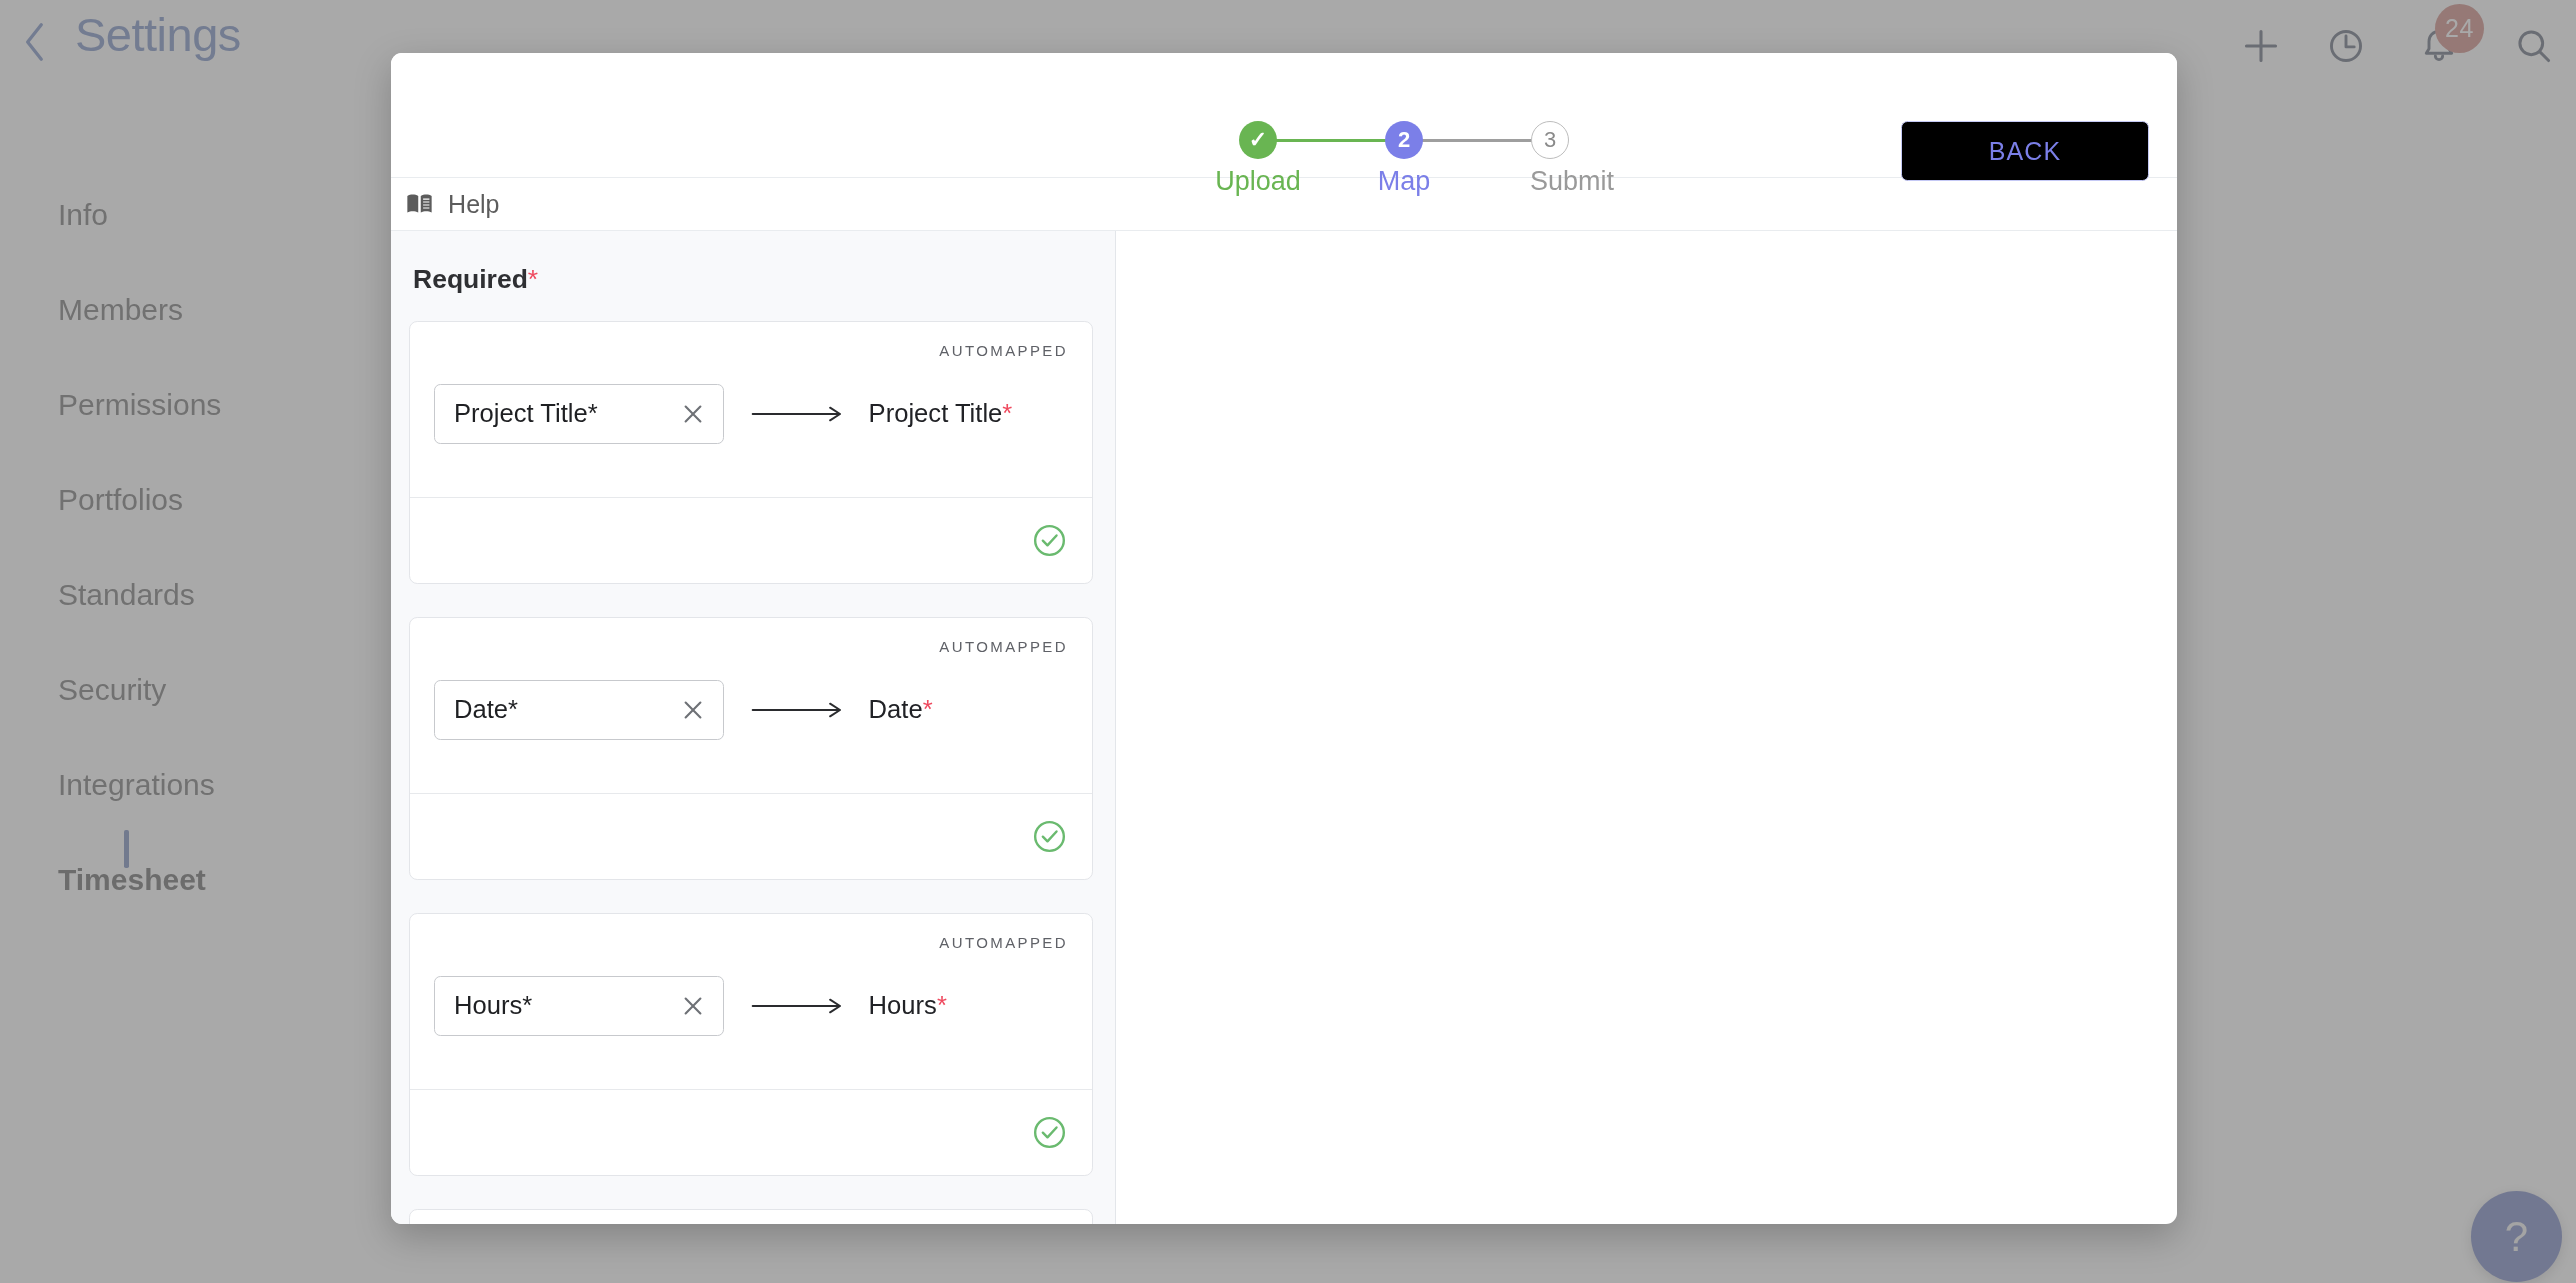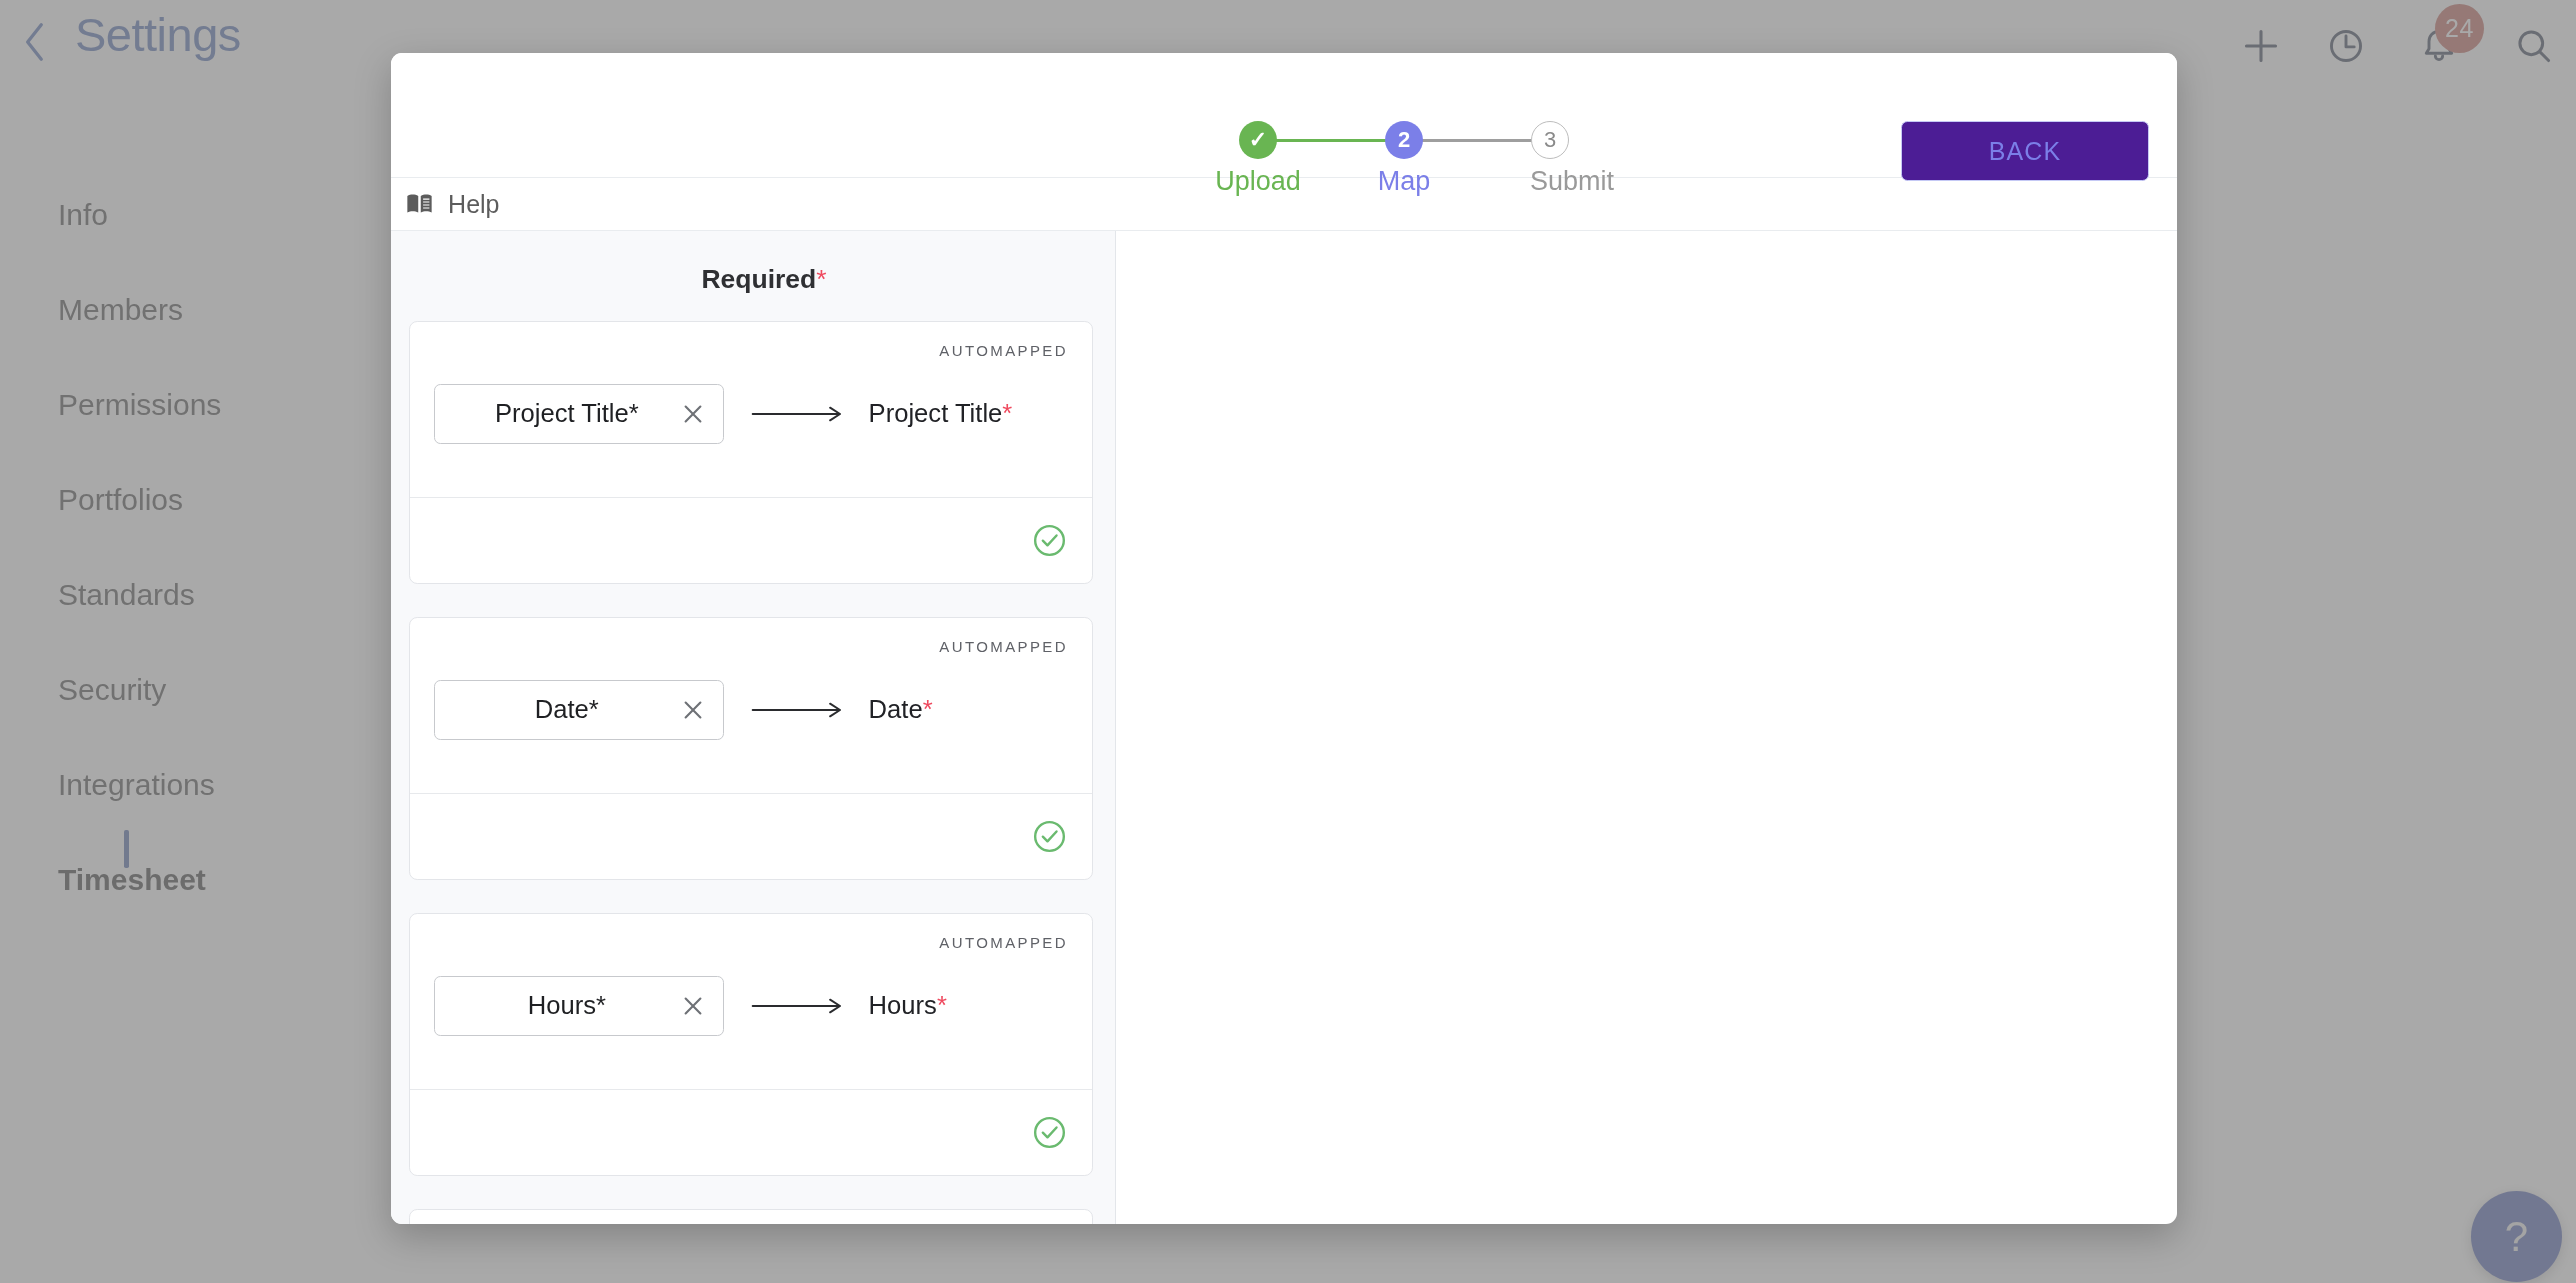--- a/index.html
+++ b/index.html
@@ -154,21 +154,21 @@
   .step-line {
     height: 2.7px; width: 146px;
     margin-top: 18px;
   }
   .step-line.done { background: #69b552; }
   .step-line.todo { background: #9e9e9e; }
 
   #btn-back {
     position: absolute; left: 1510px; top: 68px;
     width: 248px; height: 60px;
-    background: #4c1d95;
+    background: #000000;
     border: 0.9px solid #c5c9f5;
     border-radius: 6.4px;
     color: #7b7fe8;
     font-size: 25px; font-weight: 400;
     letter-spacing: 1.1px;
     display: flex; align-items: center; justify-content: center;
   }
 
   
   #help-bar {
@@ -193,21 +193,20 @@
     min-height: 0;
   }
 
   #left-panel {
     width: 725px;
     flex: 0 0 725px;
     background: #f8f9fb;
     border-right: 0.9px solid #e3e6ea;
     overflow: hidden;
     position: relative;
-    text-align: center;
   }
 
   #required-header {
     padding: 33px 0 25.6px 22px;
     font-size: 26.5px;
     font-weight: 700;
     color: #2f3033;
   }
   .req-star { color:#ef4a5f; font-weight:400; }
 

